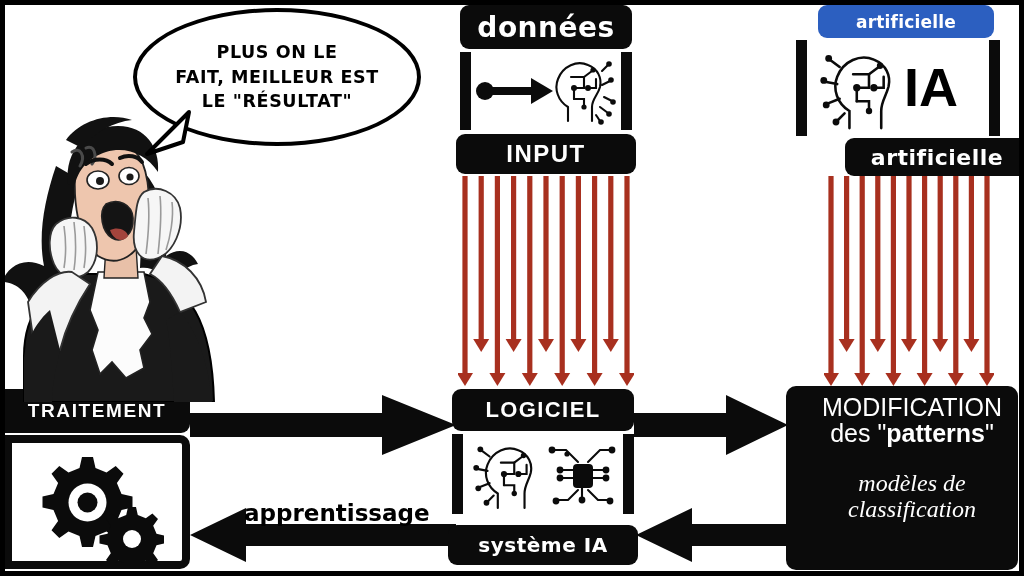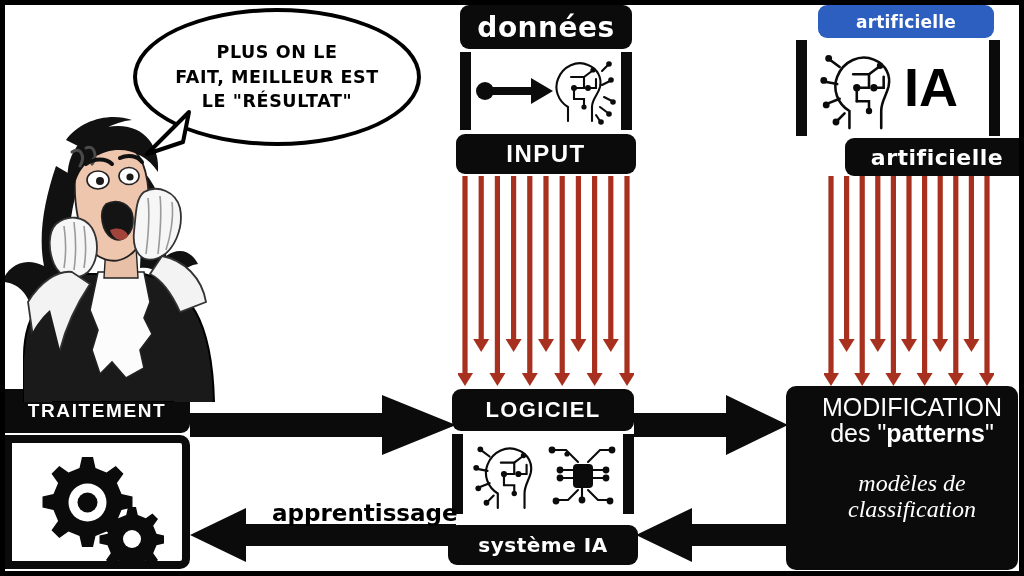--- a/index.html
+++ b/index.html
@@ -352,16 +352,16 @@
   </svg>
 
   <svg class="blkarrow" style="left:634px;top:506px;width:160px;height:58px;" viewBox="0 0 160 58">
     <path d="M160,18 L58,18 L58,2 L2,29 L58,56 L58,40 L160,40 Z" fill="#0b0b0b"></path>
   </svg>
 
   <svg class="blkarrow" style="left:188px;top:506px;width:268px;height:58px;" viewBox="0 0 268 58">
     <path d="M268,18 L58,18 L58,2 L2,29 L58,56 L58,40 L268,40 Z" fill="#0b0b0b"></path>
   </svg>
 
-  <div class="t-appr" style="left:272px;top:500px;">apprentissage</div>
+  <div class="t-appr" style="left:244px;top:500px;">apprentissage</div>
 
   <div class="frame"></div>
 </div>
 
 </body></html>

